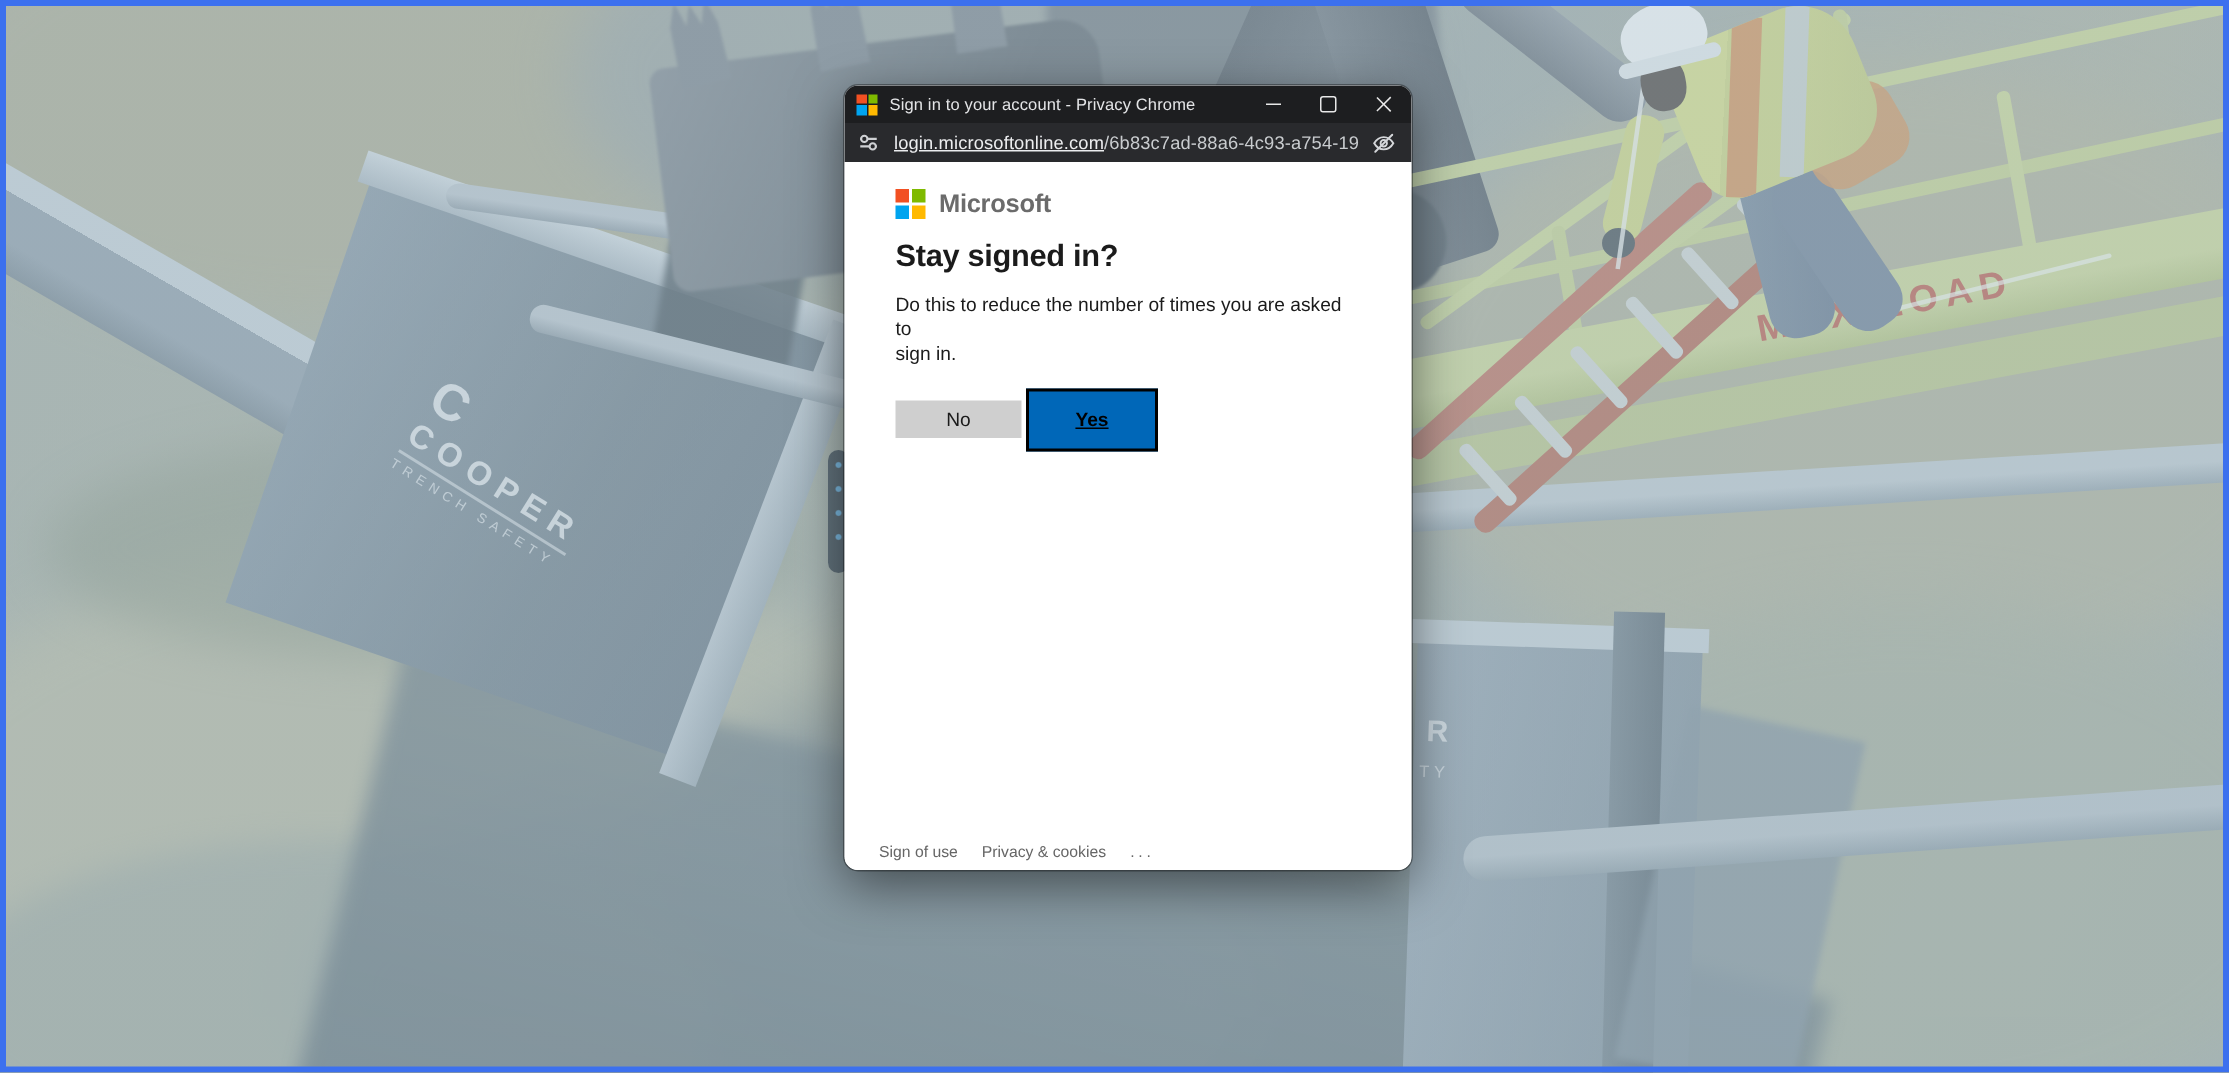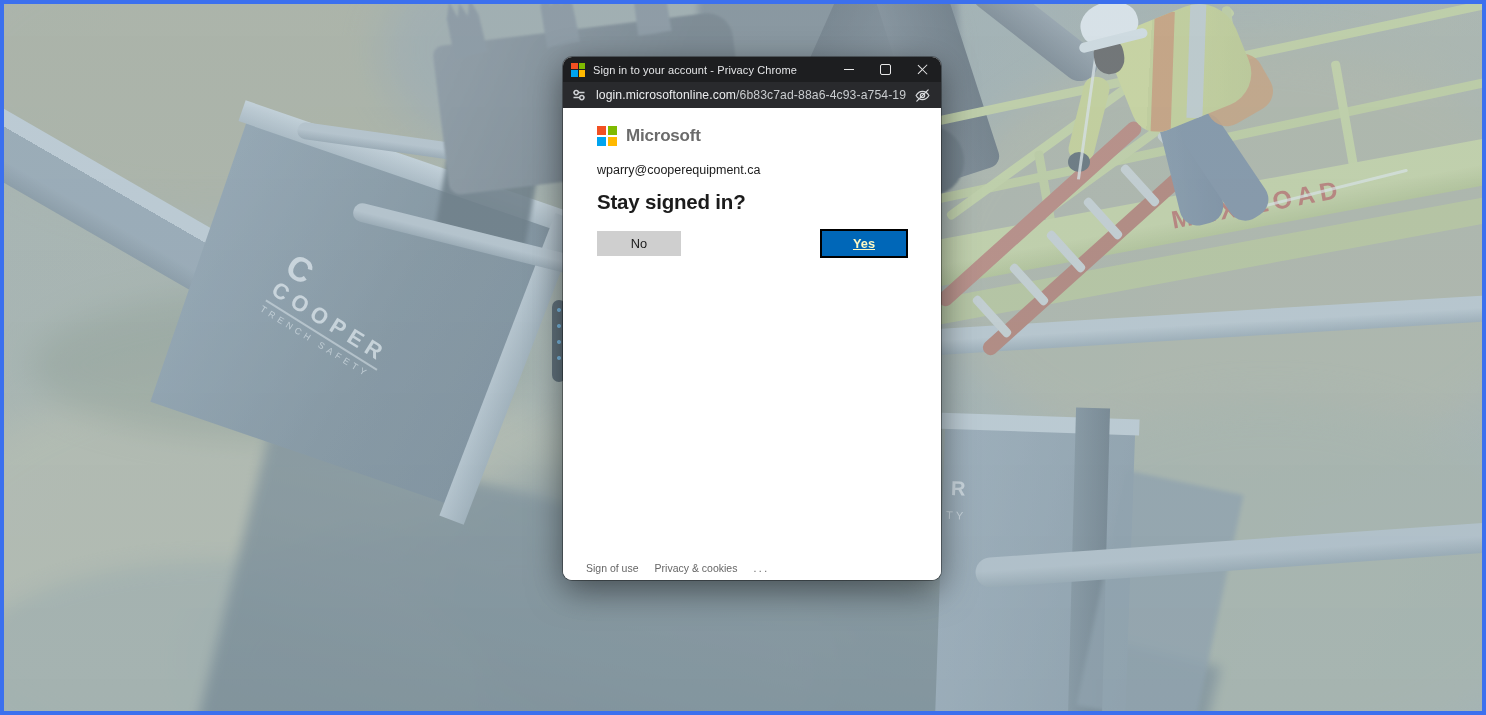--- a/index.html
+++ b/index.html
@@ -159,42 +159,42 @@
   .glyph-min{width:10px;height:1.4px;background:#e8e8e8;}
   .glyph-max{width:9px;height:9px;border:1.2px solid #e8e8e8;border-radius:2px;}
   .glyph-close{position:relative;width:11px;height:11px;}
   .glyph-close::before,.glyph-close::after{content:"";position:absolute;left:5px;top:-1px;
     width:1.4px;height:13px;background:#e8e8e8;}
   .glyph-close::before{transform:rotate(45deg);}
   .glyph-close::after{transform:rotate(-45deg);}
   #urlbar{height:26px;background:#292a2d;display:flex;align-items:center;padding:0 10px 0 7px;}
   #tuneicon{flex:none;width:17px;height:17px;display:flex;align-items:center;justify-content:center;}
   #urltext{margin-left:9px;font-size:12.2px;flex:1;white-space:nowrap;overflow:hidden;letter-spacing:.1px;}
-  #urltext .domain{color:#ecedef;}
+  #urltext .domain{color:#ecedef;text-decoration:underline;}
   #urltext .path{color:#c9cccf;}
   #eyeicon{flex:none;margin-left:8px;display:flex;align-items:center;}
   
   #content{position:relative;height:472px;background:#fff;color:#1b1b1b;padding:18px 33px 0 34px;box-sizing:border-box;}
   #brandrow{display:flex;align-items:center;}
   .mslogo{width:20px;height:20px;display:grid;grid-template-columns:9.4px 9.4px;
     grid-template-rows:9.4px 9.4px;gap:1.6px;flex:none;}
   .mslogo span{display:block;}
   .sq-red{background:#f25022;}.sq-green{background:#7fba00;}.sq-blue{background:#00a4ef;}.sq-yellow{background:#ffb900;}
   #wordmark{font-size:17px;font-weight:600;color:#6b6b6b;margin-left:9px;letter-spacing:-.2px;}
   #email{margin-top:17px;font-size:12.5px;}
   #heading{margin-top:13px;font-size:20.5px;font-weight:700;letter-spacing:-.2px;}
   #desc{margin-top:12px;font-size:12.8px;line-height:1.27;}
   #checkrow{margin-top:14px;display:flex;align-items:center;}
   #checkbox{width:15px;height:15px;border:1px solid #8d8d8d;background:#fff;flex:none;cursor:pointer;}
   #checklabel{margin-left:9px;font-size:12.8px;}
-  #btnrow{margin-top:15px;display:flex;justify-content:space-between;align-items:center;}
+  #btnrow{margin-top:15px;display:flex;justify-content:flex-start;align-items:center;}
   #btn-no{width:84px;height:25px;background:#cfcfcf;border:none;font-size:12.8px;color:#1b1b1b;
     font-family:inherit;margin-right:3px;cursor:pointer;}
-  #btn-yes{width:88px;height:29px;box-sizing:border-box;background:#0067b8;border:2px solid #000;
-    color:#fef9c3;font-size:12.8px;font-weight:600;text-decoration:underline;font-family:inherit;cursor:pointer;}
+  #btn-yes{width:88px;height:42px;box-sizing:border-box;background:#0067b8;border:2px solid #000;
+    color:#000000;font-size:12.8px;font-weight:600;text-decoration:underline;font-family:inherit;cursor:pointer;}
   #footer{position:absolute;left:23px;bottom:6px;display:flex;align-items:center;
     font-size:10.5px;color:#666;}
   #footer .flink{margin-right:16px;cursor:pointer;}
   #footer .fmore{letter-spacing:2.5px;cursor:pointer;}
 </style>
 </head>
 <body>
 
 <div id="scene">
   <div class="patch" id="p1"></div>
@@ -318,22 +318,25 @@
   <div id="content">
     <div id="brandrow">
       <div class="mslogo">
         <span class="sq-red"></span>
           <span class="sq-green"></span>
           <span class="sq-blue"></span>
           <span class="sq-yellow"></span>
       </div>
       <span id="wordmark">Microsoft</span>
     </div>
-    <div id="email">wparry@cooperequipment.ca</div>
     <div id="heading">Stay signed in?</div>
+    <div id="desc">
+      <div>Do this to reduce the number of times you are asked to</div>
+      <div>sign in.</div>
+    </div>
     <div id="btnrow">
       <button id="btn-no">No</button>
       <button id="btn-yes">Yes</button>
     </div>
     <div id="footer">
       <span class="flink">Sign of use</span>
       <span class="flink">Privacy &amp; cookies</span>
       <span class="fmore">...</span>
     </div>
   </div>

